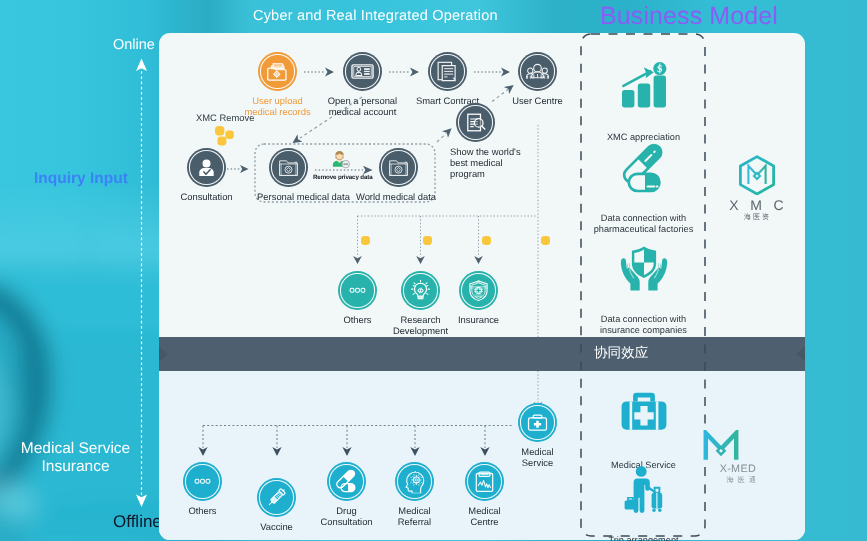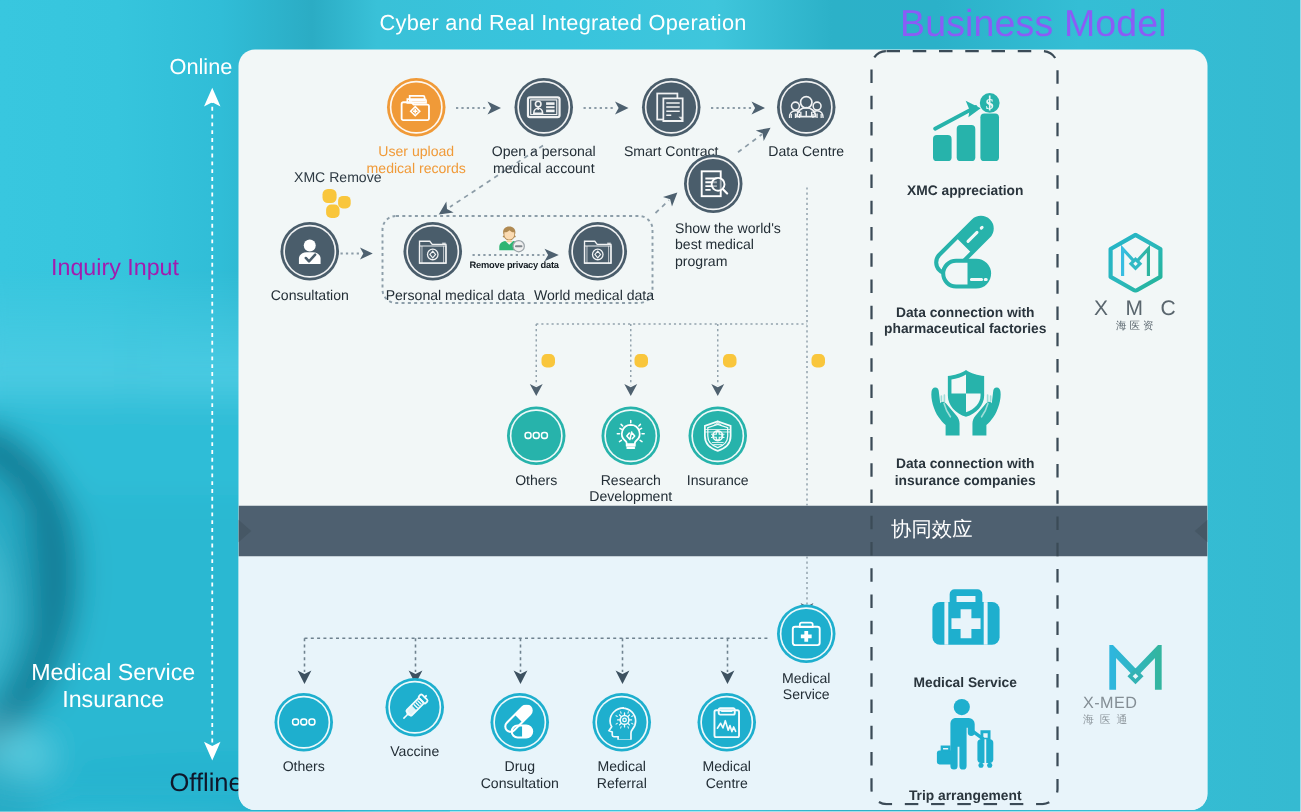--- a/index.html
+++ b/index.html
@@ -28,21 +28,21 @@
     -webkit-mask-image:linear-gradient(180deg, rgba(0,0,0,0) 0px, rgba(0,0,0,1) 75px);
     mask-image:linear-gradient(180deg, rgba(0,0,0,0) 0px, rgba(0,0,0,1) 75px);}
 
   
   .hdr-left{position:absolute;left:253px;top:8px;font-size:14.5px;color:#fff;letter-spacing:.2px;}
   .hdr-right{position:absolute;left:600px;top:2px;font-size:25px;color:#8b5cf6;letter-spacing:.1px;}
 
   
   .ax-online{position:absolute;left:113px;top:37px;font-size:14.5px;color:#fff;}
   .ax-offline{position:absolute;left:113px;top:512px;font-size:17px;color:#0f172a;}
-  .ax-inquiry{position:absolute;left:34px;top:170px;font-size:15.5px;color:#a21caf;}
+  .ax-inquiry{position:absolute;left:34px;top:170px;font-size:15.5px;color:#3b82f6;font-weight:bold;}
   .ax-plat{position:absolute;left:20px;top:440px;font-size:15.5px;color:#fff;text-align:center;width:111px;line-height:17.5px;}
 
   
   .panel{position:absolute;left:159px;top:33px;width:646px;height:507px;
          border-radius:11px;background:#f2f7f7;overflow:hidden;}
   .panel-bottom{position:absolute;left:0;top:338px;width:100%;height:169px;background:#e8f4fa;}
   .band{position:absolute;left:159px;top:337px;width:646px;height:34px;}
   .band-text{position:absolute;left:594px;top:345px;font-size:13.6px;color:#fff;}
 
   
@@ -359,26 +359,26 @@
   .circ svg{position:relative;z-index:2;padding:0;box-sizing:border-box;}
   .token-label{position:absolute;left:196px;top:112px;font-size:9.4px;color:#2f3b44;}
   .token-dots{position:absolute;left:208px;top:125px;width:30px;height:22px;}
   .databox{position:absolute;left:254px;top:143px;width:182px;height:60px;}
   .privacy-person{position:absolute;left:328px;top:149px;width:23px;height:21px;}
   .privacy-label{position:absolute;left:313px;top:173.4px;font-size:9px;color:#141c22;font-weight:bold;letter-spacing:-.2px;transform:scale(.69);transform-origin:left top;}
 </style>
 <style>
   .biz{position:absolute;width:125px;text-align:center;}
   .bizicon{display:block;margin:0 auto;width:54px;height:50px;}
-  .bizlabel{font-size:9.2px;line-height:11px;color:#2a353d;margin-top:10px;white-space:pre;font-weight:bold;}
+  .bizlabel{font-size:9.2px;line-height:11px;color:#2a353d;margin-top:20px;white-space:pre;}
   .logo-top{position:absolute;left:721px;top:155px;width:71px;text-align:center;}
   .logo-hex{display:block;margin:0 auto;width:38px;height:40px;}
   .logo-letters{font-size:14px;color:#5a666e;letter-spacing:0;margin-top:2px;white-space:pre;}
   .logo-sub{font-size:7px;color:#5a666e;margin-top:0px;white-space:pre;}
-  .logo-bot{position:absolute;left:722px;top:430px;width:70px;text-align:left;}
+  .logo-bot{position:absolute;left:686px;top:430px;width:70px;text-align:right;}
   .logo-m{display:block;margin:0 auto;width:38px;height:32px;}
   .logo-text{font-size:10.8px;color:#848e95;letter-spacing:.3px;margin-top:1px;}
   .logo-sub2{font-size:7.2px;color:#8e979d;margin-top:0px;white-space:pre;}
 </style>
 
   <div class="node" style="left:258px;top:52px;width:39px">
     <div class="circ c-orange">
       <svg viewBox="0 0 24 24">
           <use href="#ic-folder-upload"></use>
         </svg>
@@ -405,21 +405,21 @@
     </div>
     <div class="nlabel">Smart Contract</div>
   </div>
 
   <div class="node" style="left:518px;top:52px;width:39px">
     <div class="circ c-dark">
       <svg viewBox="0 0 24 24">
           <use href="#ic-users"></use>
         </svg>
     </div>
-    <div class="nlabel">Data Centre</div>
+    <div class="nlabel">User Centre</div>
   </div>
 
   <div class="node" style="left:456px;top:103px;width:39px;text-align:left">
     <div class="circ c-dark">
       <svg viewBox="0 0 24 24">
           <use href="#ic-doc-search"></use>
         </svg>
     </div>
     <div class="nlabel" style="margin-left:-6px;width:80px">Show the world's
 best medical
@@ -508,21 +508,21 @@
   </div>
 
   <div class="node" style="left:183px;top:462px;width:39px">
     <div class="circ c-lblue">
       <svg viewBox="0 0 24 24">
           <use href="#ic-dots"></use>
         </svg>
     </div>
     <div class="nlabel">Others</div>
   </div>
-  <div class="node" style="left:257px;top:452px;width:39px">
+  <div class="node" style="left:257px;top:478px;width:39px">
     <div class="circ c-lblue">
       <svg viewBox="0 0 24 24">
           <use href="#ic-syringe"></use>
         </svg>
     </div>
     <div class="nlabel">Vaccine</div>
   </div>
   <div class="node" style="left:327px;top:462px;width:39px">
     <div class="circ c-lblue">
       <svg viewBox="0 0 24 24">

